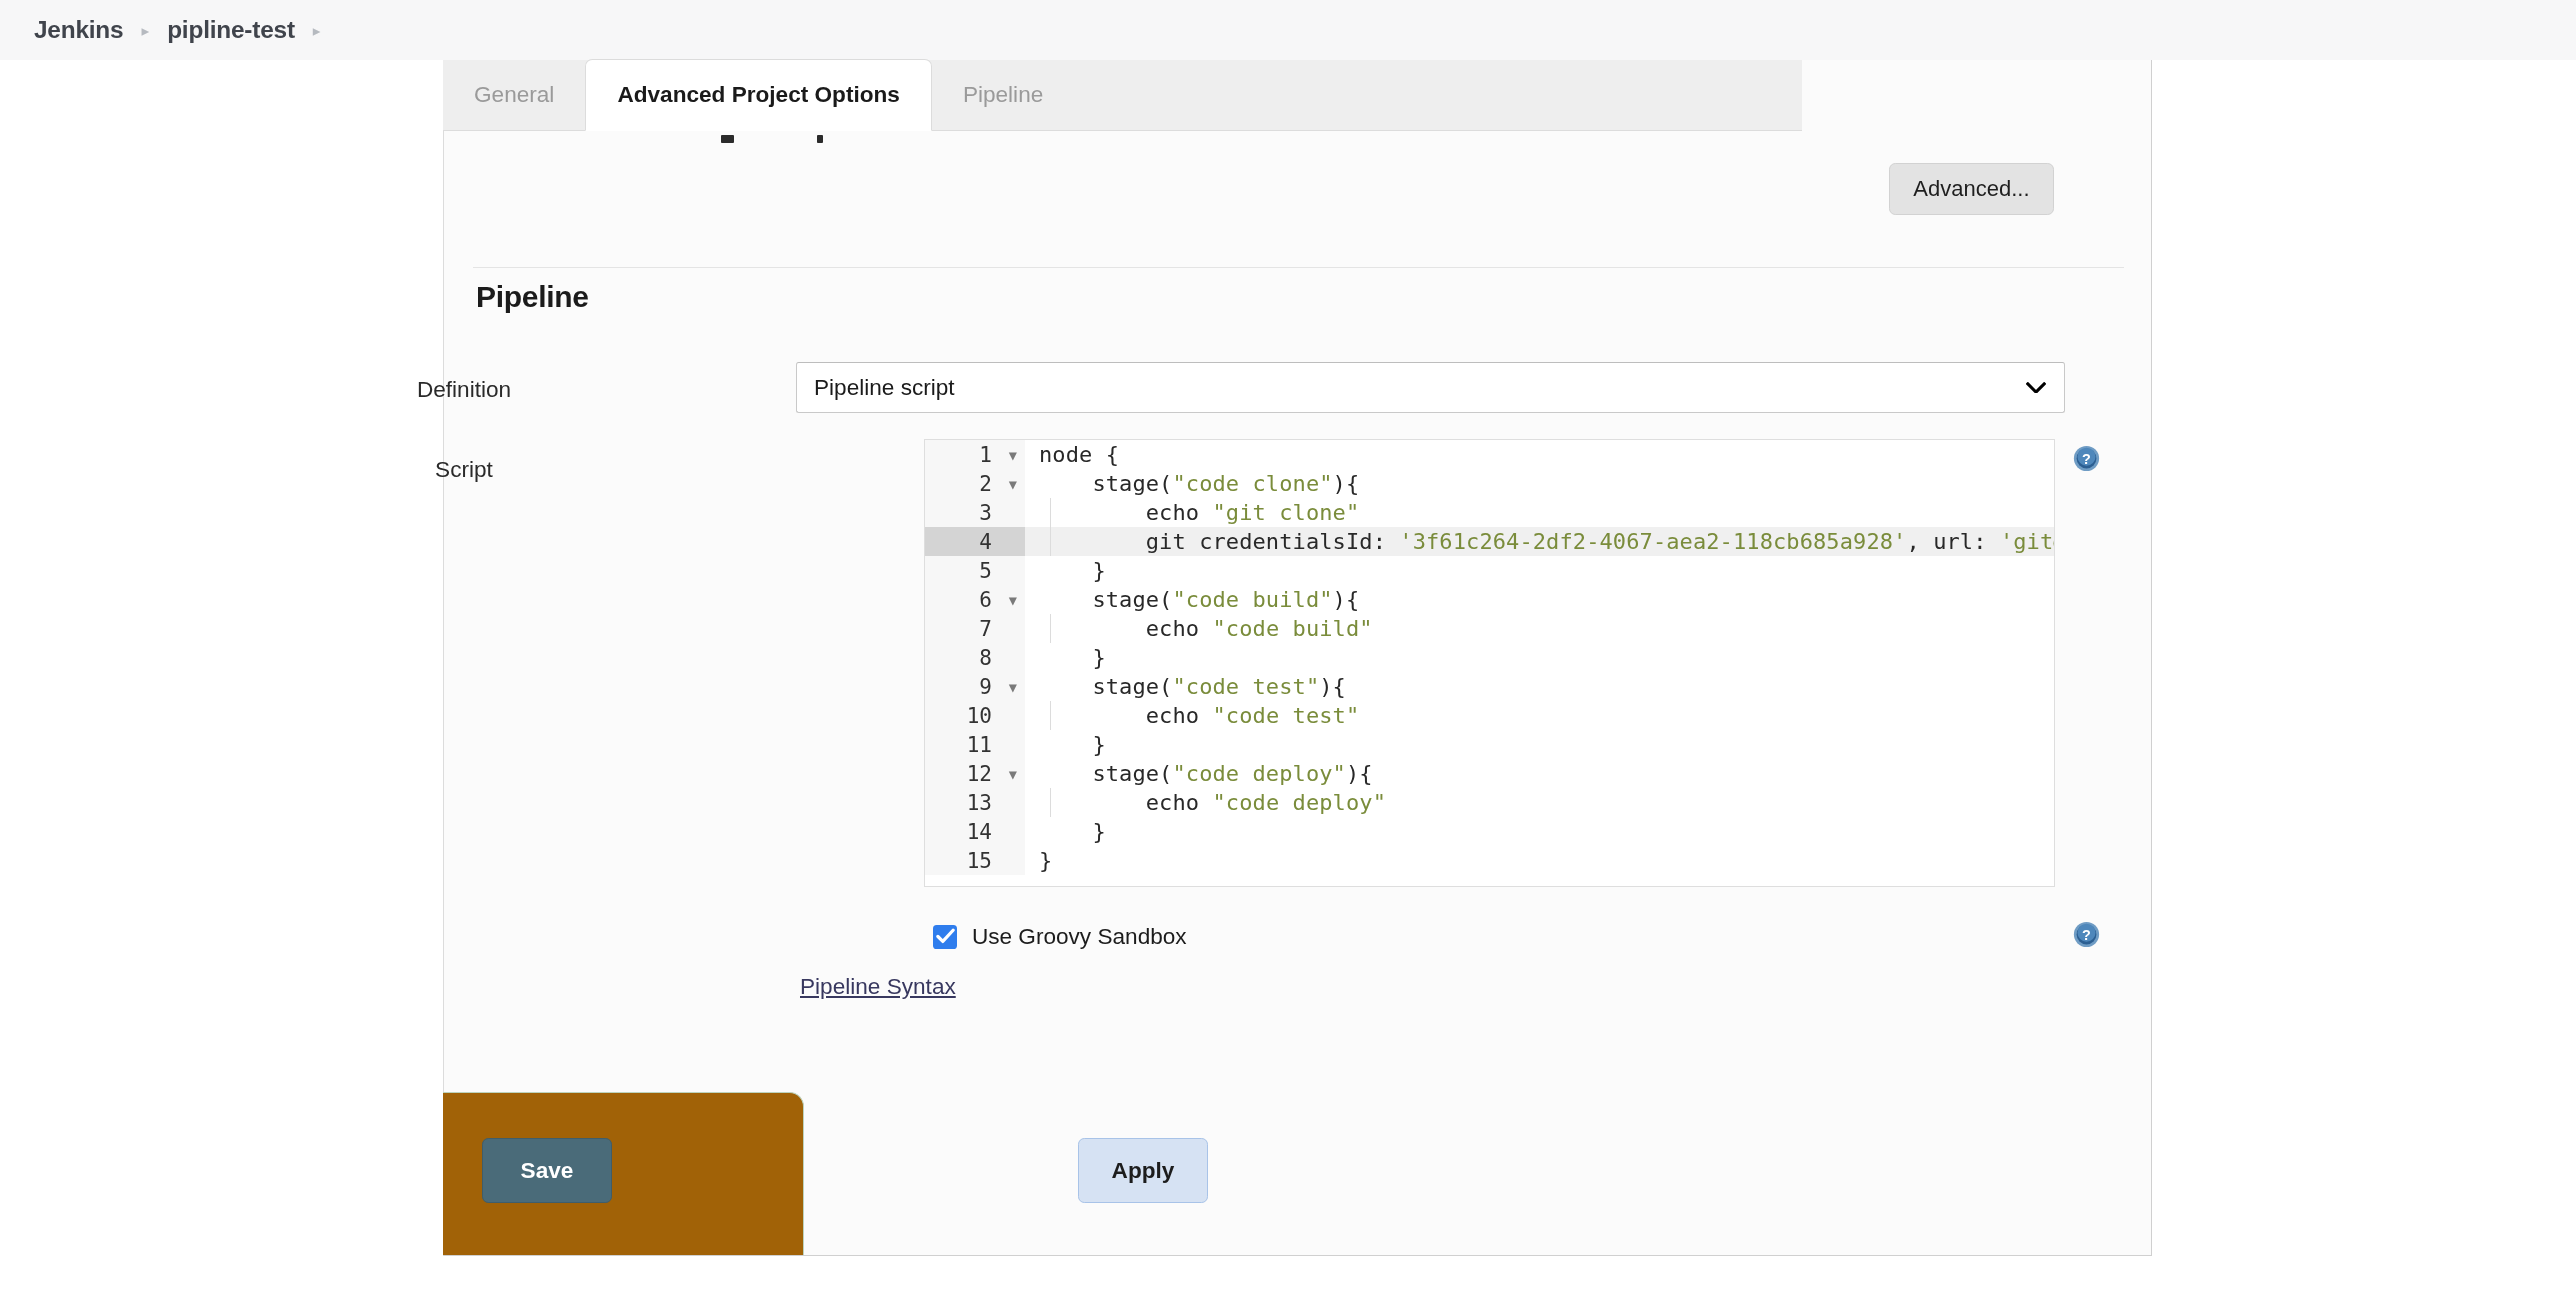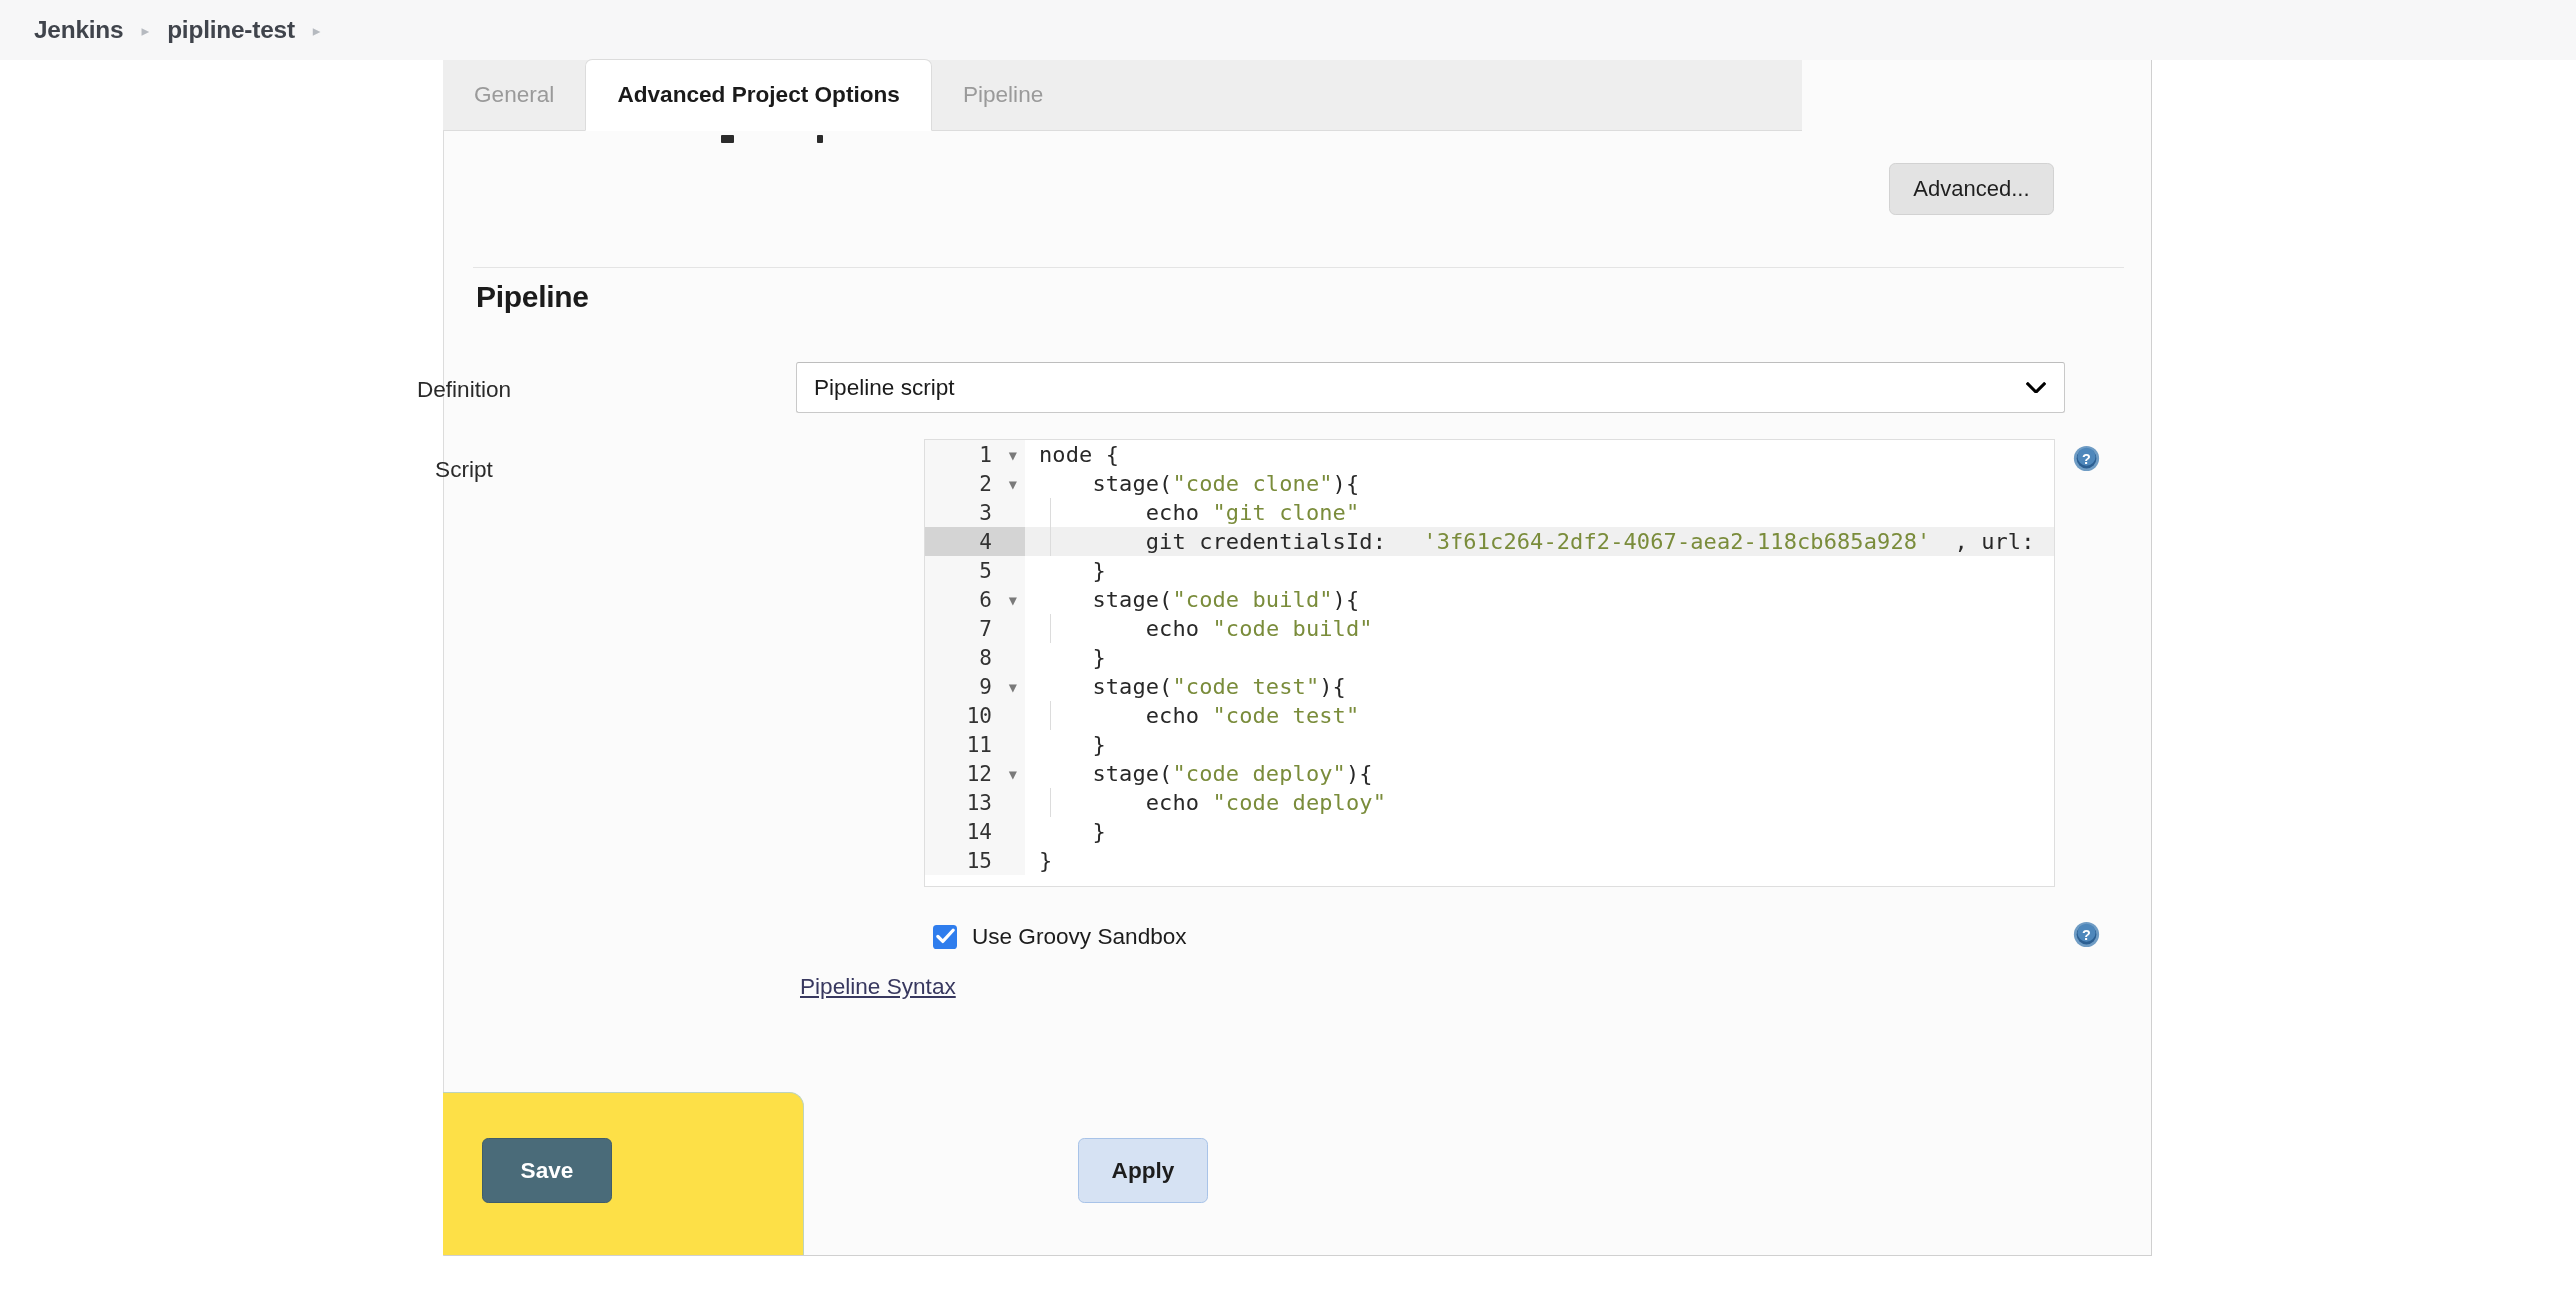--- a/index.html
+++ b/index.html
@@ -156,21 +156,21 @@
     font-size: 22px;
   }
   .code-line {
     position: relative;
     height: 29px;
     display: flex;
     align-items: center;
     white-space: pre;
   }
   .code-line.active .gutter { background: #d4d4d4; }
-  .code-line.active .code-body { background: #f0f0f0; gap: 24px; }
+  .code-line.active .code-body { background: #f0f0f0; }
   .gutter {
     width: 76px;
     flex: 0 0 76px;
     height: 29px;
     background: #f7f7f7;
     color: #333333;
     text-align: right;
     padding-right: 9px;
     display: flex;
     align-items: center;
@@ -245,21 +245,21 @@
     cursor: pointer;
   }
   #help-script  { left: 2073px; top: 445px; }
   #help-sandbox { left: 2073px; top: 921px; }
 
   
   #save-bar {
     position: absolute;
     left: 443px; top: 1092px;
     width: 361px; height: 163px;
-    background: #fde047;
+    background: #a16207;
     border: 0.9px solid #bdd3bd;
     border-left: none;
     border-bottom: none;
     border-radius: 0 14.5px 0 0;
   }
   #save-button {
     position: absolute;
     left: 39px; top: 45px;
     width: 130px; height: 65px;
     background: #4a6b79;

